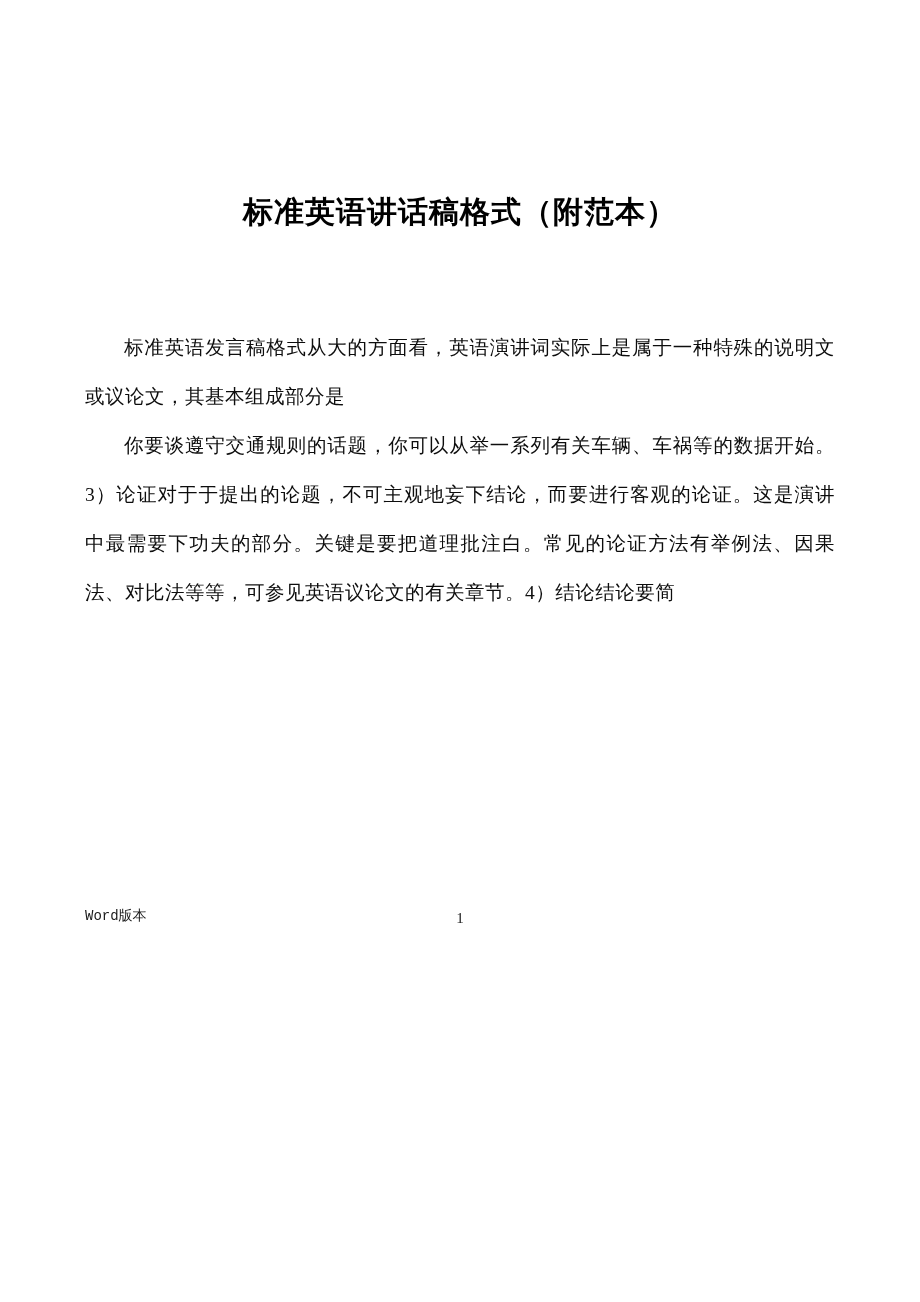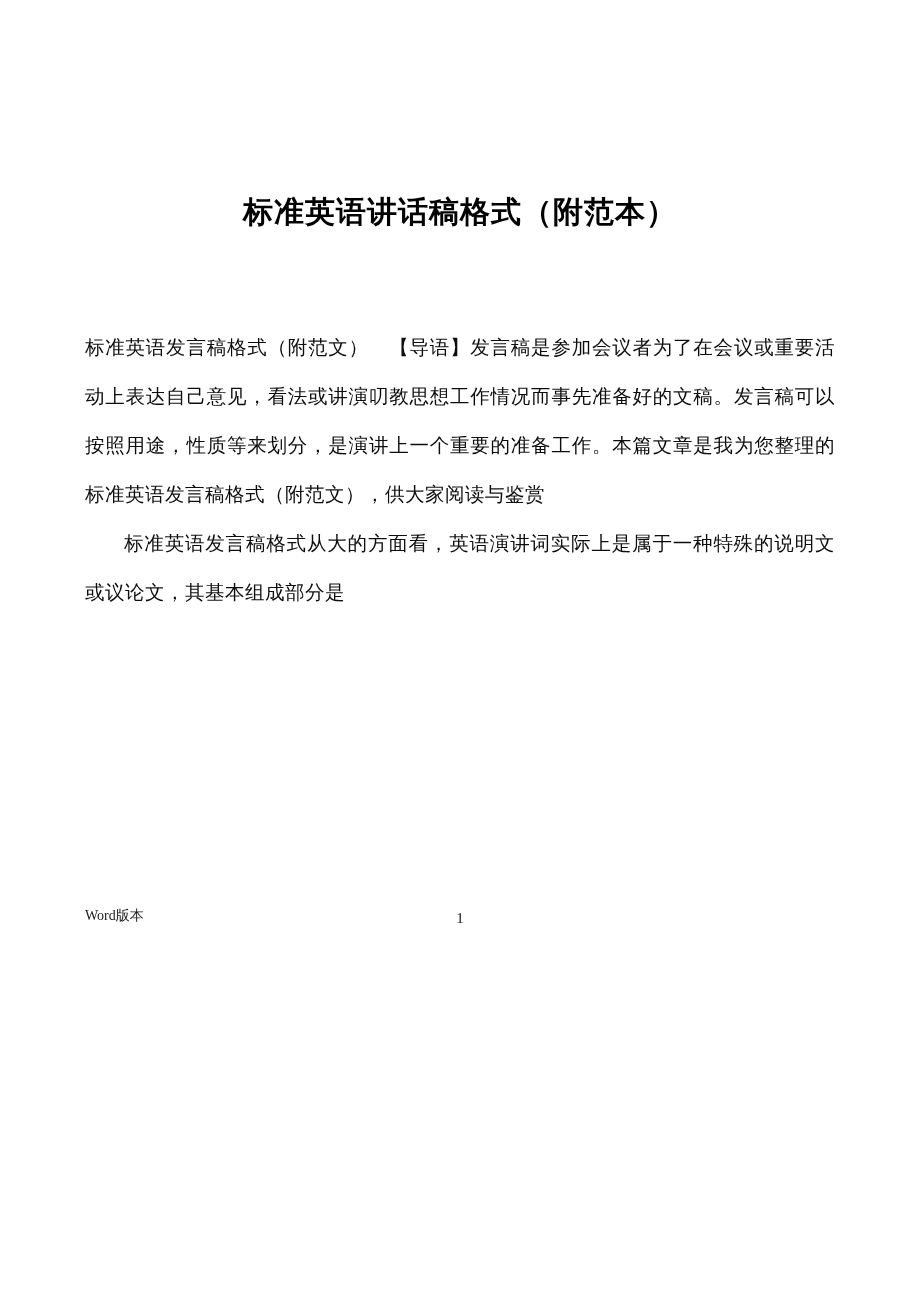--- a/index.html
+++ b/index.html
@@ -42,42 +42,42 @@
   }
   .para.indent {
     text-indent: 2em;
   }
   .footer-left {
     position: absolute;
     left: 85px;
     bottom: 88px;
     font-size: 14px;
     color: #1a1a1a;
-    font-family: Liberation Serif, serif;
+    font-family: Liberation Mono, monospace;
   }
   .page-number {
     position: absolute;
     left: 0;
     right: 0;
     bottom: 86px;
     text-align: center;
     font-size: 15px;
     color: #1a1a1a;
     font-family: "Liberation Serif", "DejaVu Serif", serif;
   }
 </style>
 </head>
 <body>
 
 <div class="page">
 
   <h1 class="doc-title">标准英语讲话稿格式（附范本）</h1>
 
   <div class="doc-body">
-    <p class="para">标准英语发言稿格式（附范文）　【导语】发言稿是参加会议者为了在会议或重要活动上表达自己意见，看法或讲演叨教思想工作情况而事先准备好的文稿。发言稿可以按照用途，性质等来划分，是演讲上一个重要的准备工作。本篇文章是我为您整理的标准英语发言稿格式（附范文），供大家阅读与鉴赏</p>
     <p class="para indent">标准英语发言稿格式从大的方面看，英语演讲词实际上是属于一种特殊的说明文或议论文，其基本组成部分是</p>
+    <p class="para indent">你要谈遵守交通规则的话题，你可以从举一系列有关车辆、车祸等的数据开始。3）论证对于于提出的论题，不可主观地妄下结论，而要进行客观的论证。这是演讲中最需要下功夫的部分。关键是要把道理批注白。常见的论证方法有举例法、因果法、对比法等等，可参见英语议论文的有关章节。4）结论结论要简</p>
   </div>
 
   <div class="footer-left">Word版本</div>
 
   <div class="page-number">1</div>
 
 </div>
 
 </body></html>

